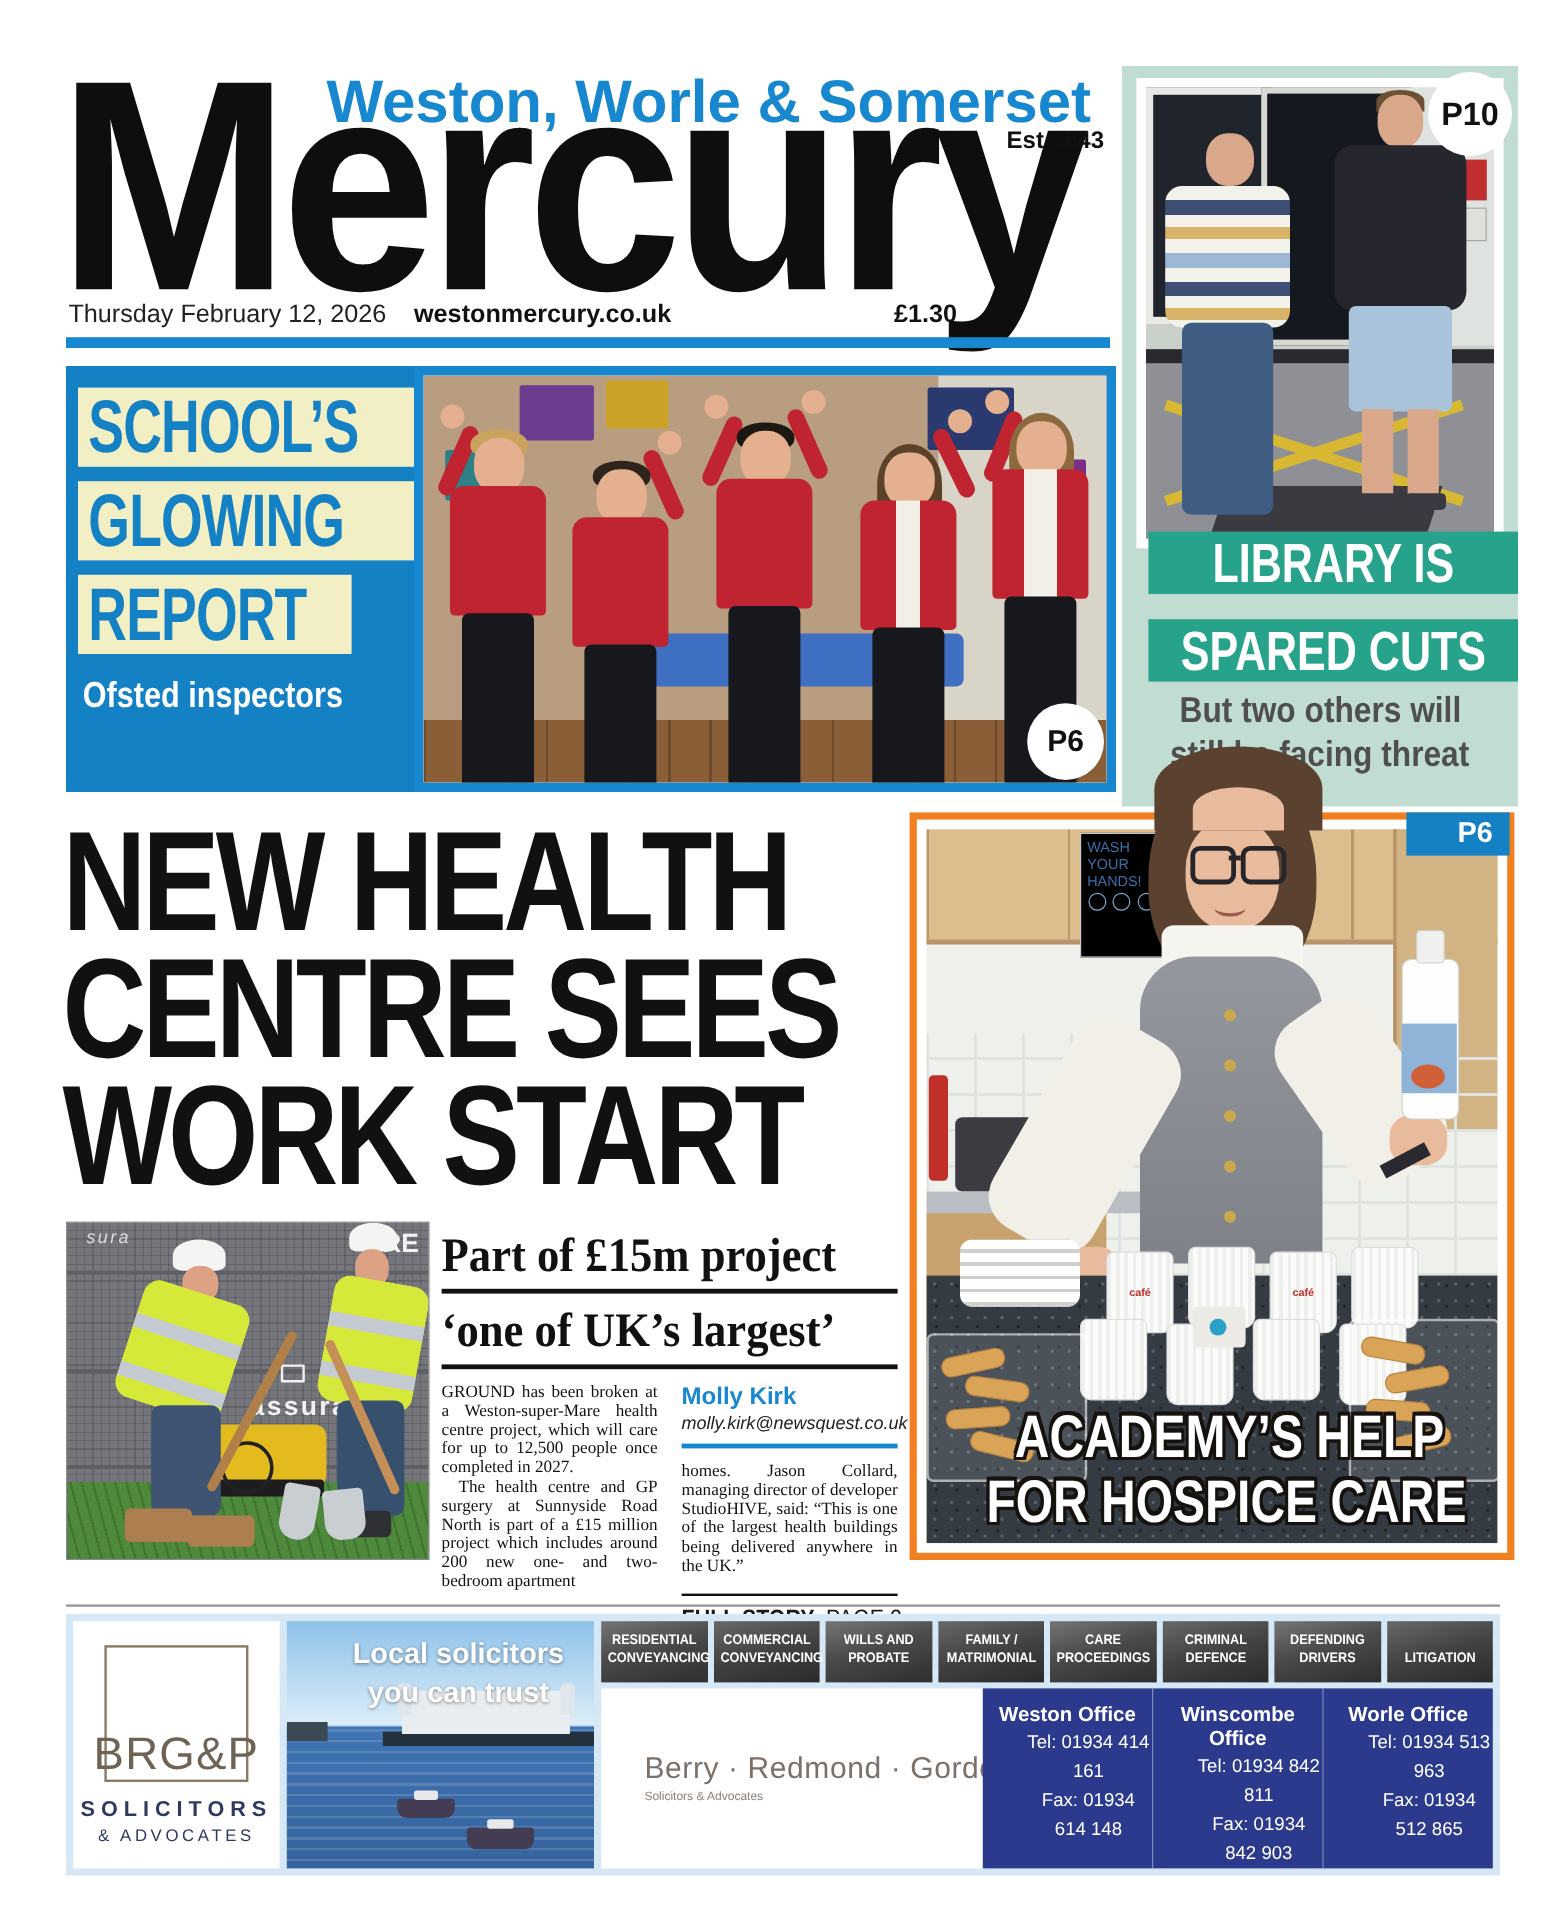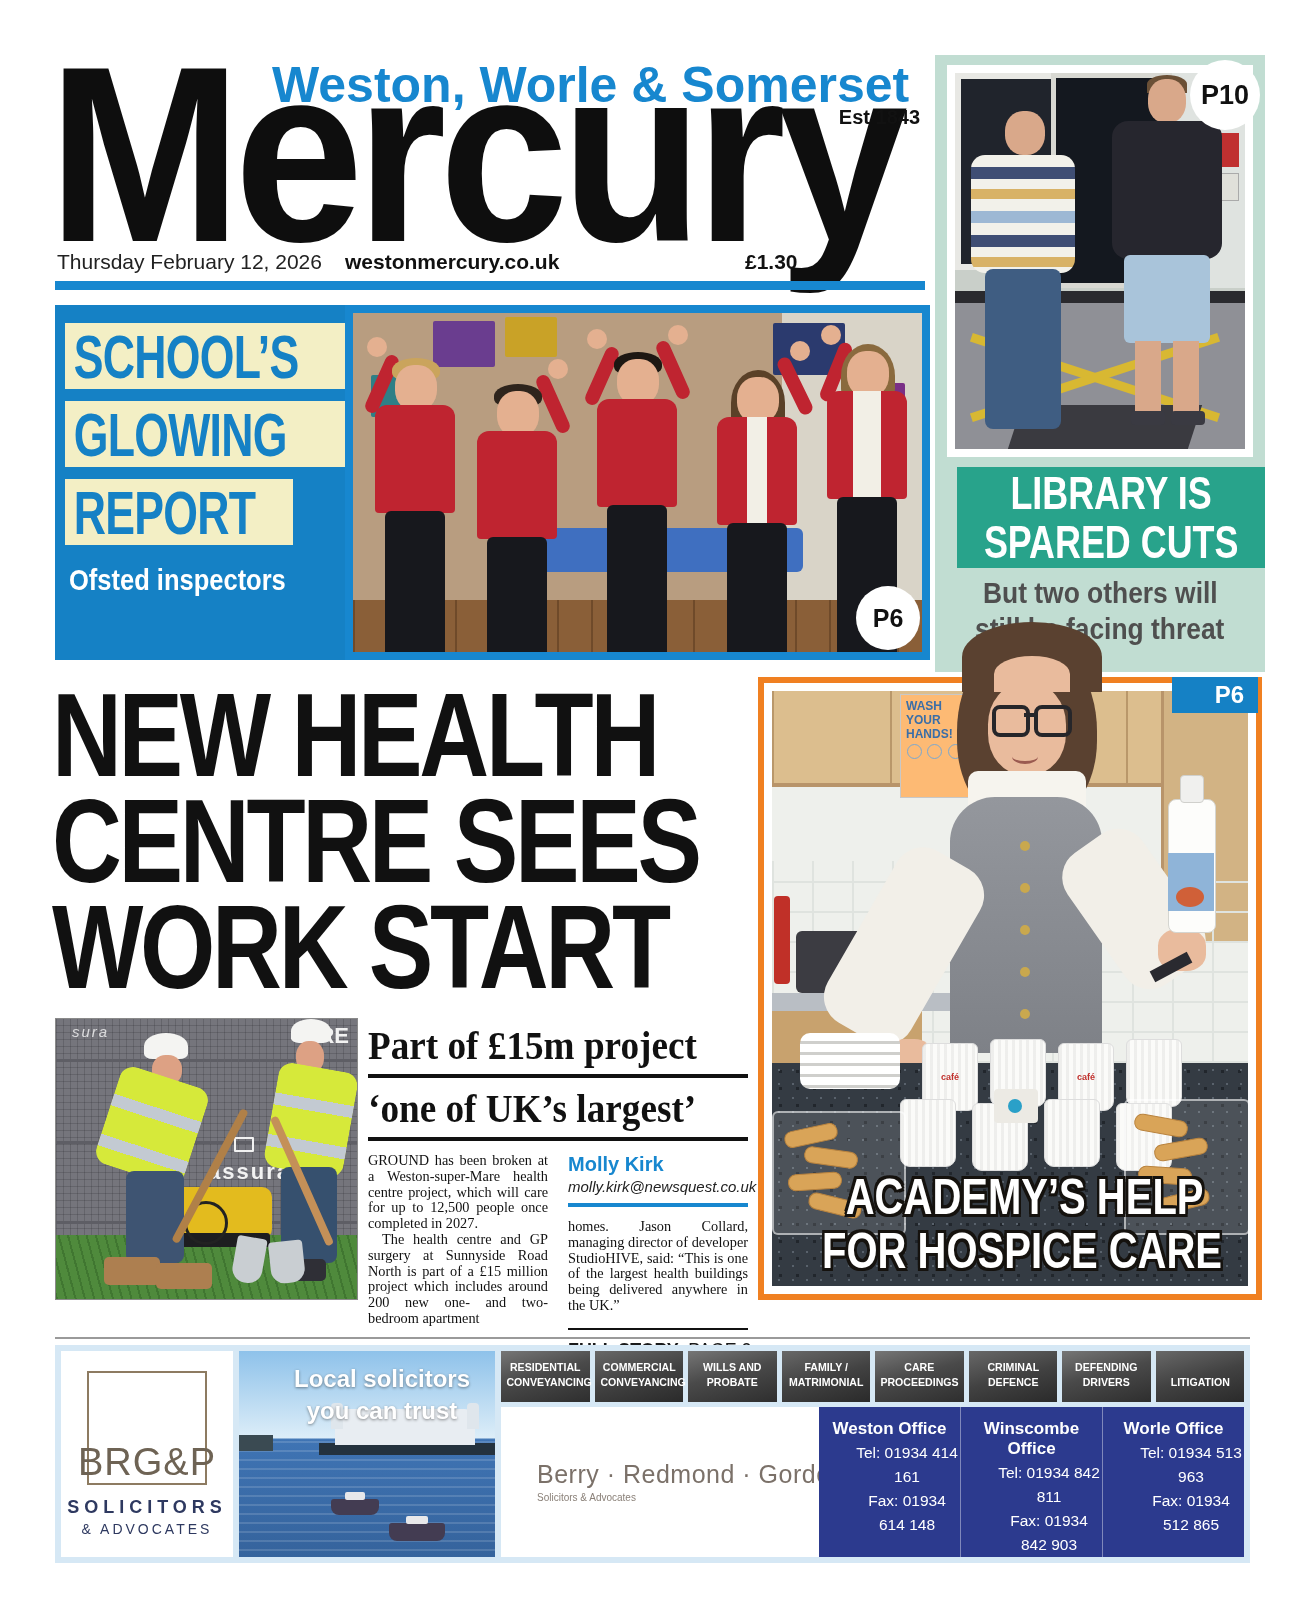--- a/index.html
+++ b/index.html
@@ -42,21 +42,21 @@
   .m1-jeans{position:absolute;left:14px;top:158px;width:76px;height:160px;background:#3f5d82;border-radius:8px;}
   .m2-tee{position:absolute;left:5px;top:48px;width:110px;height:138px;background:#26262e;border-radius:16px;}
   .m2-shorts{position:absolute;left:17px;top:182px;width:86px;height:88px;background:#a9c4da;border-radius:6px;}
   .m2-leg{position:absolute;width:26px;height:72px;background:#d9a88a;top:268px;}
   .m2-shoe{position:absolute;width:34px;height:14px;background:#3a3a42;top:338px;border-radius:4px;}
   .p10-badge{position:absolute;right:5px;top:5px;width:70px;height:70px;background:#fff;border-radius:50%;
     display:flex;align-items:center;justify-content:center;font-size:27px;font-weight:700;color:#111;z-index:3;}
   .teal-band{position:absolute;left:22px;right:0;height:52px;background:var(--teal,#28a38b);
     display:flex;align-items:center;justify-content:center;}
   .teal-band .condc{transform:scaleX(.78);font-size:46px;font-weight:700;color:#fff;letter-spacing:0;white-space:nowrap;}
-  .tb1{top:412px;justify-content:center;} .tb2{top:461px;}
+  .tb1{top:388px;justify-content:center;} .tb2{top:461px;}
   .library-sub{position:absolute;left:0;right:0;top:520px;text-align:center;color:#4f4f4f;
     font-weight:700;font-size:30px;line-height:36px;}
   .library-sub .condc{transform:scaleX(.88);white-space:nowrap;}
 
   
   .school-panel{left:55px;top:305px;width:290px;height:355px;background:var(--panel_blue,#1581c5);}
   .cream-band{position:absolute;left:10px;height:66px;background:var(--cream,#f3efc5);display:flex;align-items:center;}
   .cream-band .cond{transform:scaleX(.72);font-size:62px;font-weight:700;color:var(--panel_blue,#1581c5);
     letter-spacing:-1px;padding-left:12px;white-space:nowrap;}
   .cb1{top:18px;right:0;} .cb2{top:96px;right:0;} .cb3{top:174px;width:228px;}
@@ -129,22 +129,22 @@
   
   .hospice-panel{left:758px;top:677px;width:504px;height:623px;border:6px solid var(--orange,#f08021);
     background:#fff;box-sizing:border-box;padding:8px;}
   .hos-scene{position:relative;width:100%;height:100%;background:#eef0ec;overflow:hidden;}
   .hs-cabinets{position:absolute;left:0;top:0;width:100%;height:92px;background:#dcbe8e;border-bottom:4px solid #b8946a;
     background-image:repeating-linear-gradient(90deg,rgba(120,80,40,.35) 0 2px,transparent 2px 118px);}
   .hs-cab-right{position:absolute;right:0;top:0;width:84px;height:250px;background:#d2b384;border-left:3px solid #b8946a;}
   .hs-tiles{position:absolute;left:0;top:170px;width:100%;height:202px;
     background-image:repeating-linear-gradient(90deg,#dfe3df 0 2px,transparent 2px 40px),
                      repeating-linear-gradient(0deg,#dfe3df 0 2px,transparent 2px 30px);}
-  .hs-poster{position:absolute;left:128px;top:3px;width:80px;height:104px;background:#fdba74;border:1px solid #c8c8c8;
-    padding:5px;box-sizing:border-box;font-size:12px;font-weight:700;color:#3a6ea8;line-height:1.15;}
+  .hs-poster{position:absolute;left:128px;top:3px;width:80px;height:104px;background:#000000;border:1px solid #c8c8c8;
+    padding:5px;box-sizing:border-box;font-size:12px;font-weight:400;color:#3a6ea8;line-height:1.15;}
   .hs-poster .dot{display:inline-block;width:13px;height:13px;border:1px solid #7aa8d0;border-radius:50%;margin:3px 1px;}
   .hs-ext{position:absolute;left:2px;top:205px;width:16px;height:88px;background:#c03028;border-radius:4px;}
   .hs-toaster{position:absolute;left:24px;top:240px;width:78px;height:62px;background:#3c3c42;border-radius:6px;}
   .hs-faucet{position:absolute;left:150px;top:268px;width:8px;height:36px;background:#9aa2aa;}
   .hs-faucet2{position:absolute;left:150px;top:264px;width:32px;height:8px;background:#9aa2aa;border-radius:4px;}
   .hs-sinktop{position:absolute;left:0;top:302px;width:190px;height:18px;background:#b9bec4;}
   .hs-undercab{position:absolute;left:0;top:320px;width:150px;height:120px;background:#c8a26e;}
   .hs-hair{position:absolute;left:185px;top:-55px;width:140px;height:190px;background:#5a4130;border-radius:50% 50% 45% 45%;}
   .hs-face{position:absolute;left:216px;top:-8px;width:78px;height:92px;background:#e9bb9d;border-radius:45%;}
   .lens{position:absolute;width:30px;height:24px;border:4px solid #26262a;border-radius:8px;top:14px;}

